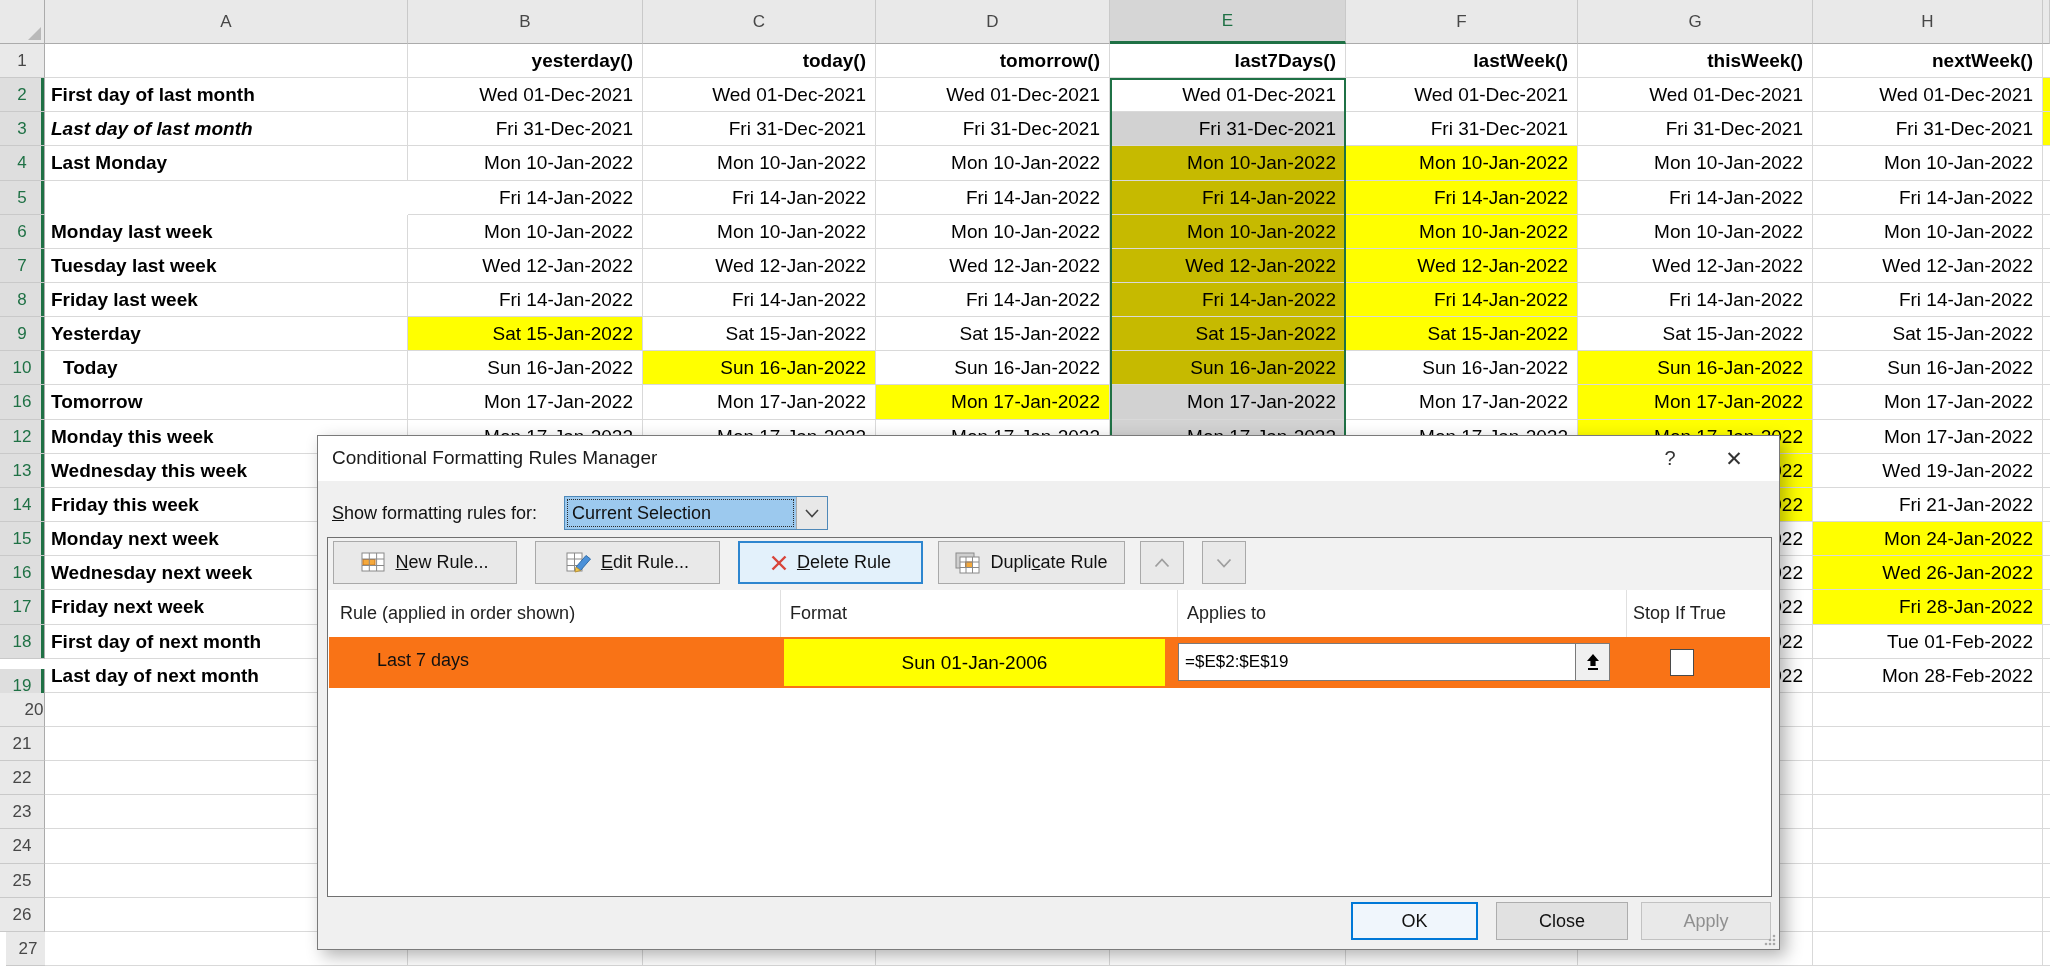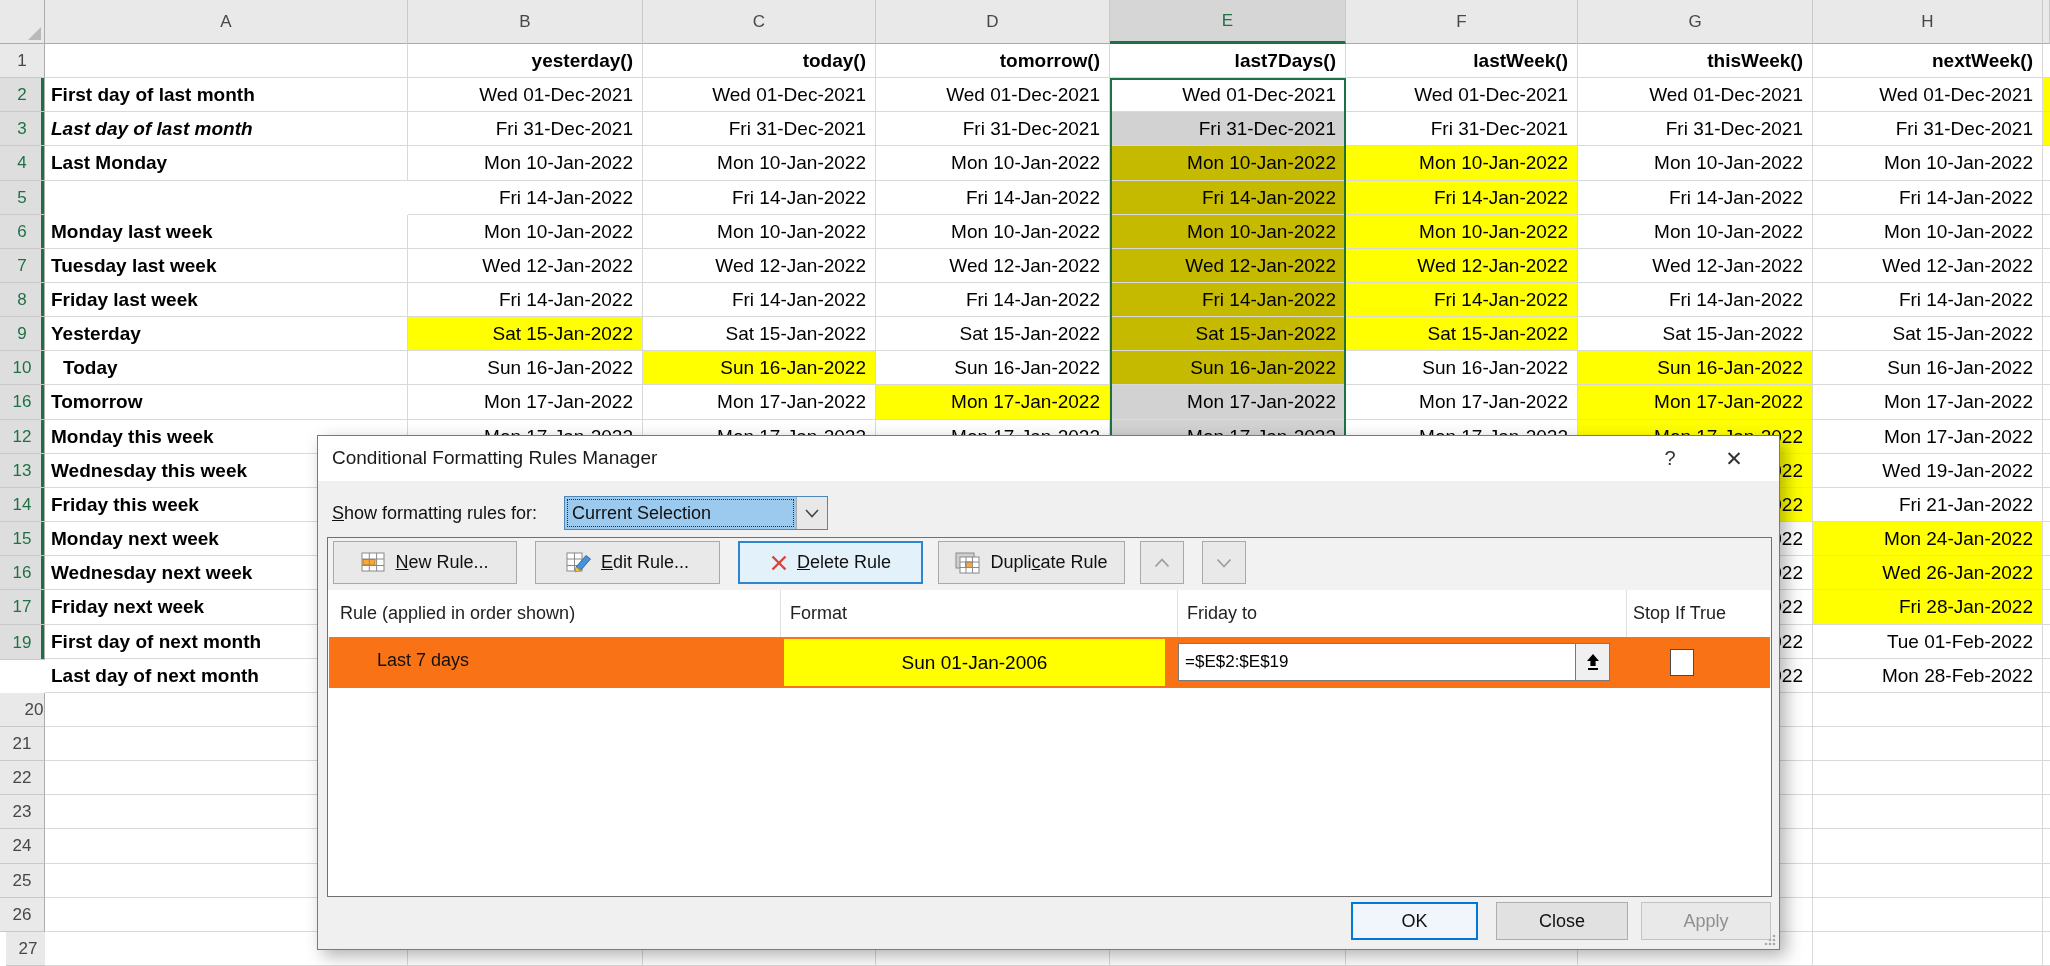--- a/index.html
+++ b/index.html
@@ -98,21 +98,21 @@
     <div class="rowhdr sel" style="left: 0px; top: 317px; width: 45px; height: 34px;">9</div>
     <div class="rowhdr sel" style="left: 0px; top: 351px; width: 45px; height: 34px;">10</div>
     <div class="rowhdr sel" style="left: 0px; top: 385px; width: 45px; height: 35px;">16</div>
     <div class="rowhdr sel" style="left: 0px; top: 420px; width: 45px; height: 34px;">12</div>
     <div class="rowhdr sel" style="left: 0px; top: 454px; width: 45px; height: 34px;">13</div>
     <div class="rowhdr sel" style="left: 0px; top: 488px; width: 45px; height: 34px;">14</div>
     <div class="rowhdr sel" style="left: 0px; top: 522px; width: 45px; height: 34px;">15</div>
     <div class="rowhdr sel" style="left: 0px; top: 556px; width: 45px; height: 34px;">16</div>
     <div class="rowhdr sel" style="left: 0px; top: 590px; width: 45px; height: 35px;">17</div>
     <div class="rowhdr sel" style="left: 0px; top: 625px; width: 45px; height: 34px;">18</div>
-    <div class="rowhdr sel" style="left: 0px; top: 626px; width: 45px; height: 34px;">19</div>
+    <div class="rowhdr sel" style="left: 0px; top: 669px; width: 45px; height: 34px;">19</div>
     <div class="rowhdr" style="left: 0px; top: 693px; width: 45px; height: 34px; padding-left: 24px;">20</div>
     <div class="rowhdr" style="left: 0px; top: 727px; width: 45px; height: 34px;">21</div>
     <div class="rowhdr" style="left: 0px; top: 761px; width: 45px; height: 34px;">22</div>
     <div class="rowhdr" style="left: 0px; top: 795px; width: 45px; height: 34px;">23</div>
     <div class="rowhdr" style="left: 0px; top: 829px; width: 45px; height: 35px;">24</div>
     <div class="rowhdr" style="left: 0px; top: 864px; width: 45px; height: 34px;">25</div>
     <div class="rowhdr" style="left: 0px; top: 898px; width: 45px; height: 34px;">26</div>
     <div class="rowhdr" style="left: 6px; top: 932px; width: 45px; height: 34px;">27</div>
     <div class="cell b" style="left: 45px; top: 44px; width: 363px; height: 34px; background: rgb(255, 255, 255);"></div>
     <div class="cell r b" style="left: 408px; top: 44px; width: 235px; height: 34px; background: rgb(255, 255, 255);">yesterday()</div>
@@ -426,21 +426,21 @@
       </button>
       <button class="tbtn" style="left:874px;width:44px;">
         <svg width="16" height="10" viewBox="0 0 16 10">
           <polyline points="1.5,1.5 8,8.5 14.5,1.5" fill="none" stroke="#9E9E9E" stroke-width="1.8"></polyline>
         </svg>
       </button>
     </div>
 
     <span class="lh" style="left:12px;">Rule (applied in order shown)</span>
     <span class="lh" style="left:462px;">Format</span>
-    <span class="lh" style="left:859px;">Friday to</span>
+    <span class="lh" style="left:859px;">Applies to</span>
     <span class="lh" style="left:1305px;">Stop If True</span>
     <span class="lsep" style="left:452px;"></span>
     <span class="lsep" style="left:849px;"></span>
     <span class="lsep" style="left:1298px;"></span>
 
     <div class="rulerow">
       <span class="rulename">Last 7 days</span>
       <div class="fmt" id="fmt-preview" style="background: rgb(255, 255, 0);">Sun 01-Jan-2006</div>
       <input class="applies" value="=$E$2:$E$19" style="">
       <button class="collapse">

